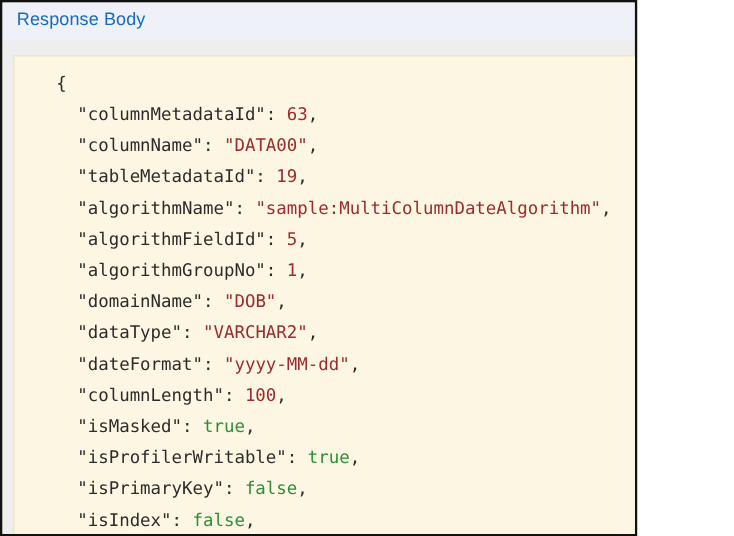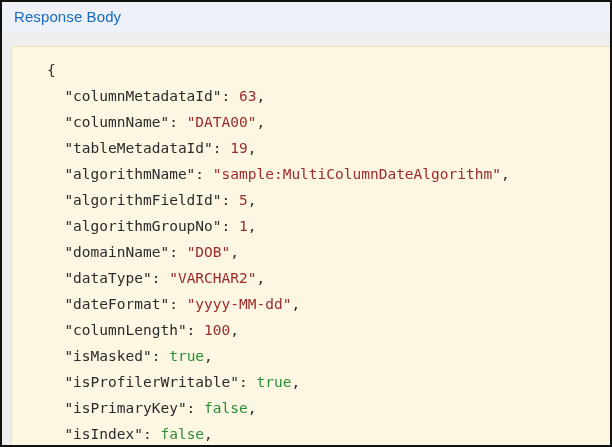--- a/index.html
+++ b/index.html
@@ -11,21 +11,21 @@
     width: 612px;
     height: 447px;
     overflow: hidden;
     font-family: "Liberation Sans", sans-serif;
   }
 
   
   .panel {
     position: relative;
     box-sizing: border-box;
-    width: 612px;
+    width: 531px;
     height: 447px;
     border: 2px solid #111111;
     background: #e5e5e5;
     overflow: hidden;
   }
 
   
   .panel-header {
     box-sizing: border-box;
     height: 32px;

